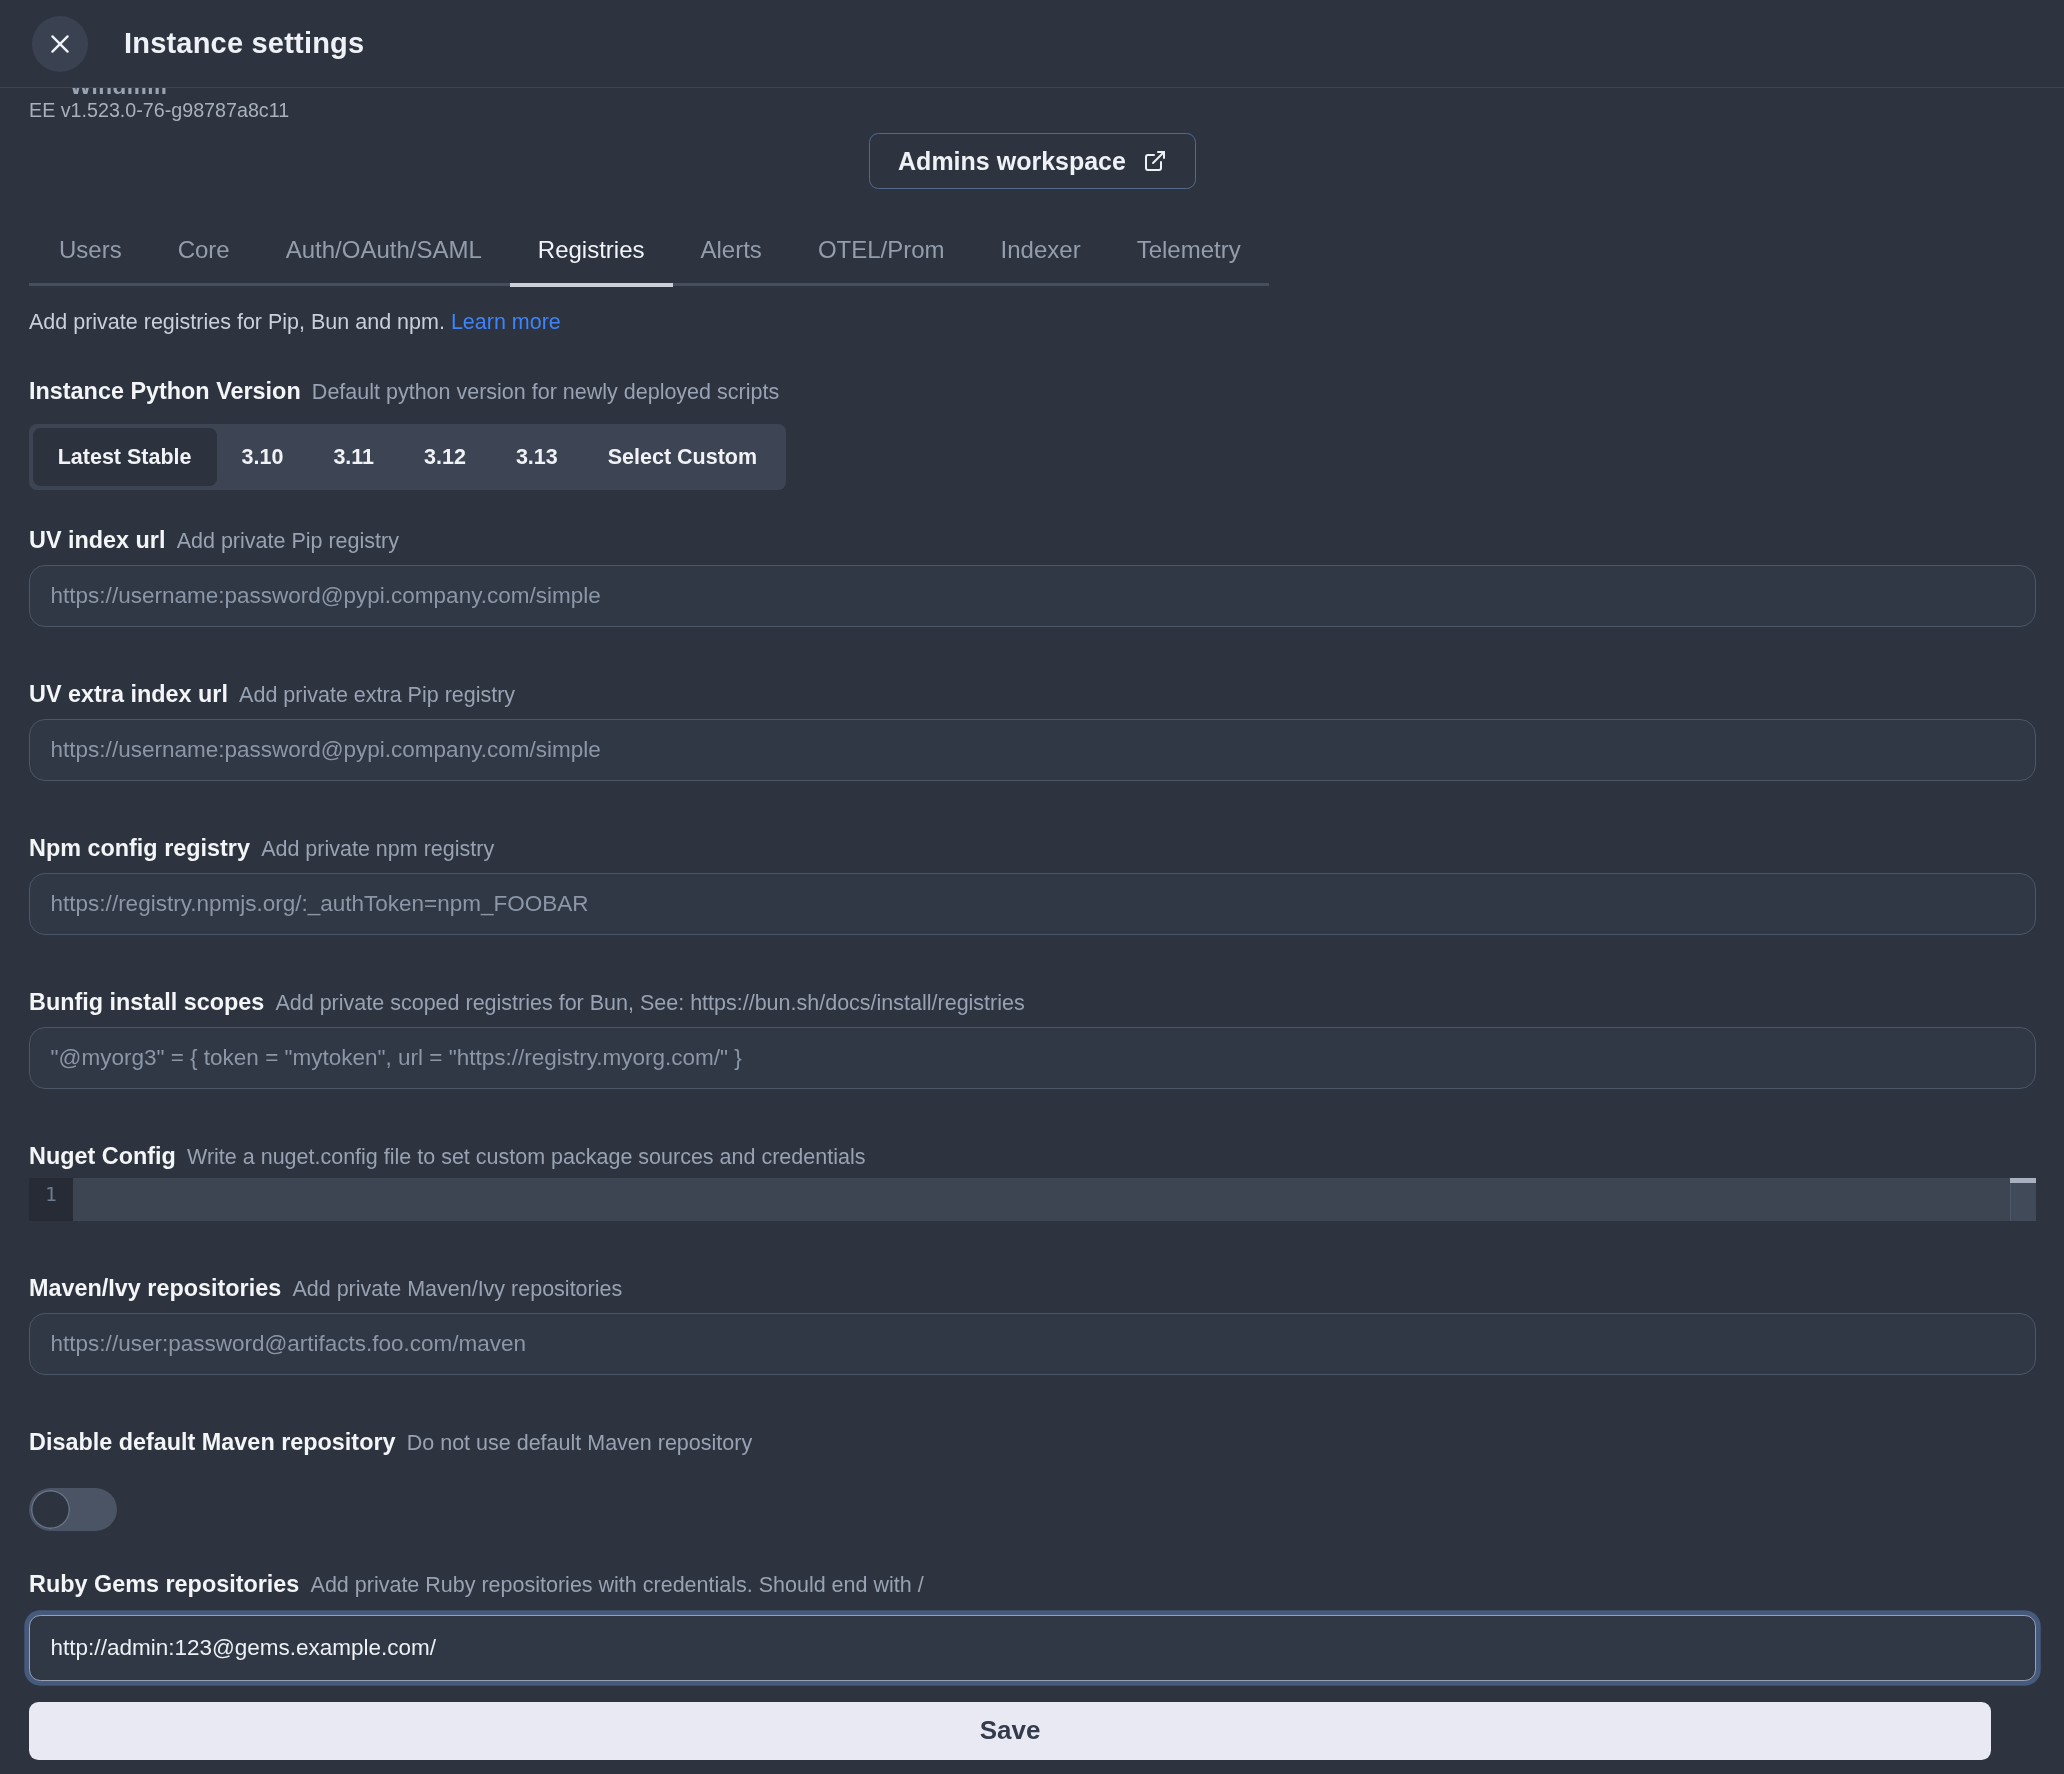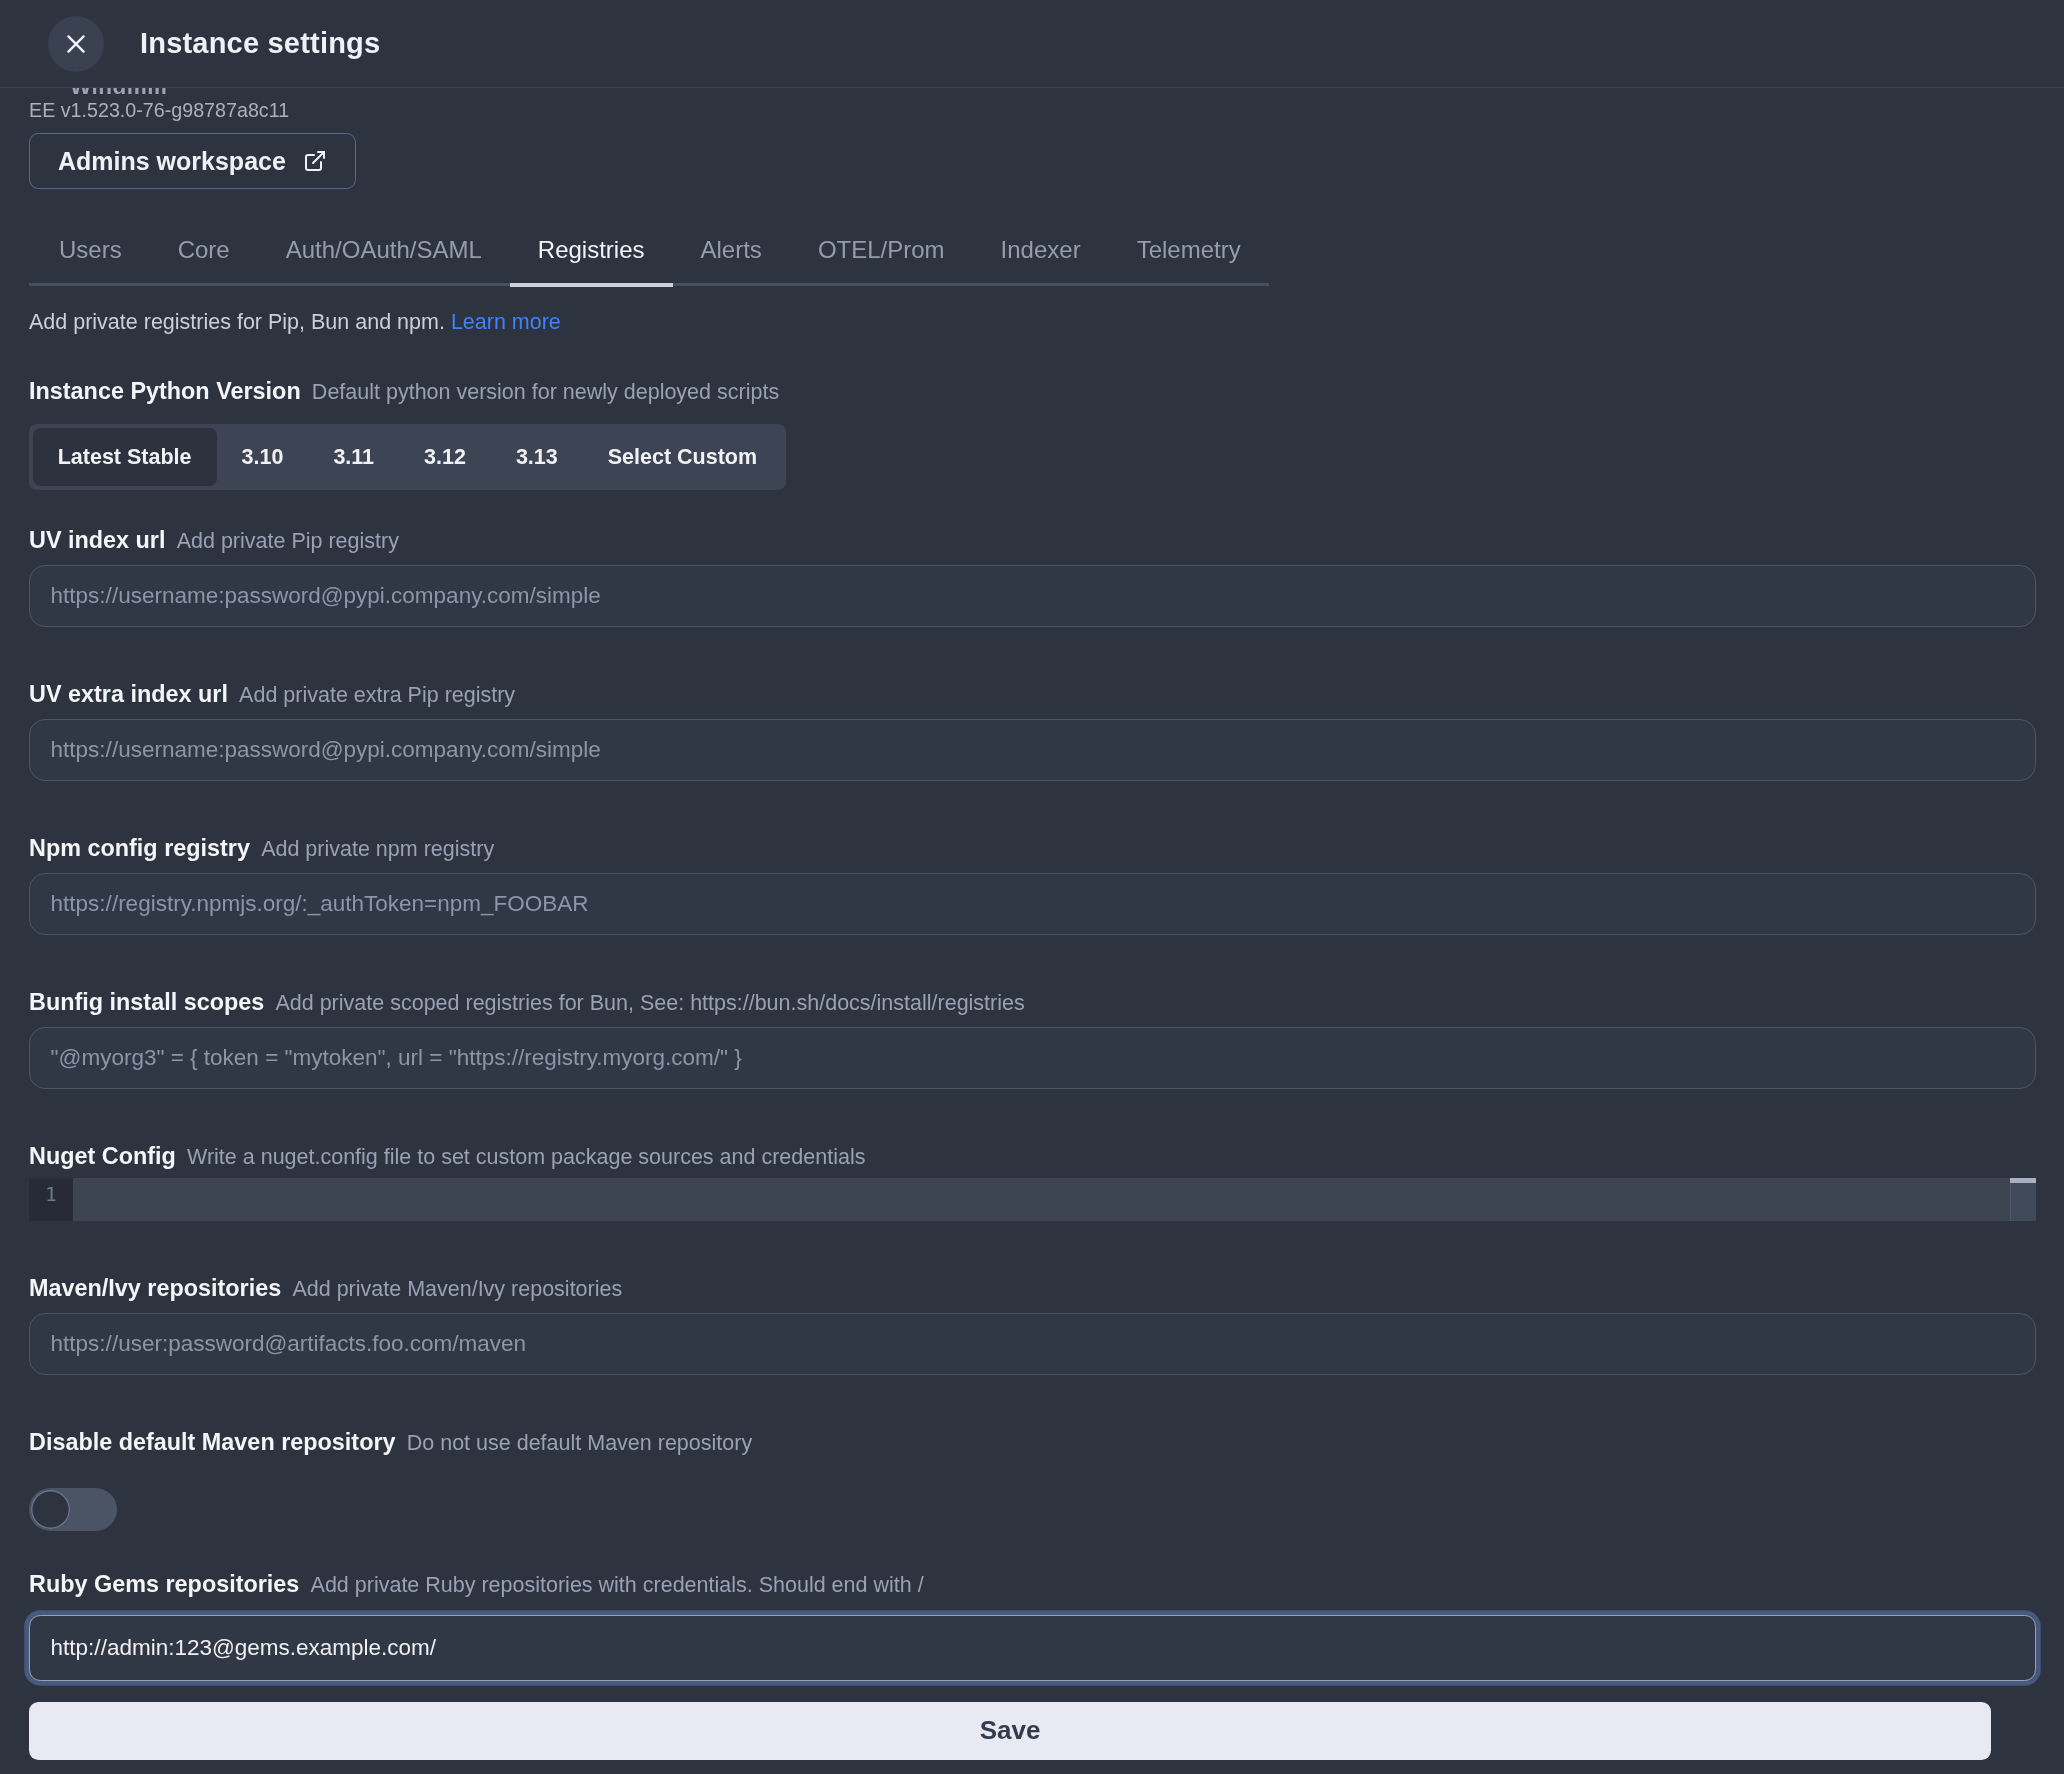--- a/index.html
+++ b/index.html
@@ -7,21 +7,21 @@
   body {
     background: #2d3440;
     font-family: "Liberation Sans", "DejaVu Sans", sans-serif;
     color: #eef1f5;
     overflow: hidden;
   }
   
   .hdr {
     height: 88px;
     display: flex; align-items: center; gap: 36px;
-    padding: 0 48px;
+    padding: 0 32px;
     border-bottom: 0.9px solid #3c4452;
   }
   .close-btn {
     width: 56px; height: 56px; border-radius: 50%;
     background: #3a4150; border: none; cursor: pointer;
     display: flex; align-items: center; justify-content: center;
     color: #eef1f5; flex: none;
   }
   .close-btn svg { width: 26px; height: 26px; }
   .hdr-title { font-size: 29px; font-weight: 700; letter-spacing: 0.2px; }
@@ -29,21 +29,21 @@
   
   .content { padding: 0 29px; }
 
   .app-name-clip { height: 7.5px; overflow: hidden; position: relative; width: 281px; }
   .app-name-clip span {
     position: absolute; left: 41px; bottom: -4.7px;
     font-size: 22.5px; font-weight: 700; color: #9aa3b1; letter-spacing: 0.5px;
   }
   .version { margin-top: 3.7px; font-size: 19.7px; color: #a9b1bd; }
 
-  .ws-row { display: flex; justify-content: flex-start; margin-top: 11.2px; }
+  .ws-row { display: flex; justify-content: center; margin-top: 11.2px; }
   .ws-btn {
     display: flex; align-items: center; gap: 17px;
     height: 56px; padding: 0 28px;
     background: transparent; cursor: pointer;
     border: 1.9px solid #54688e; border-radius: 9.4px;
     color: #eef1f5; font-size: 25px; font-weight: 700;
     font-family: inherit;
   }
   .ws-btn svg { width: 24px; height: 24px; }
 

